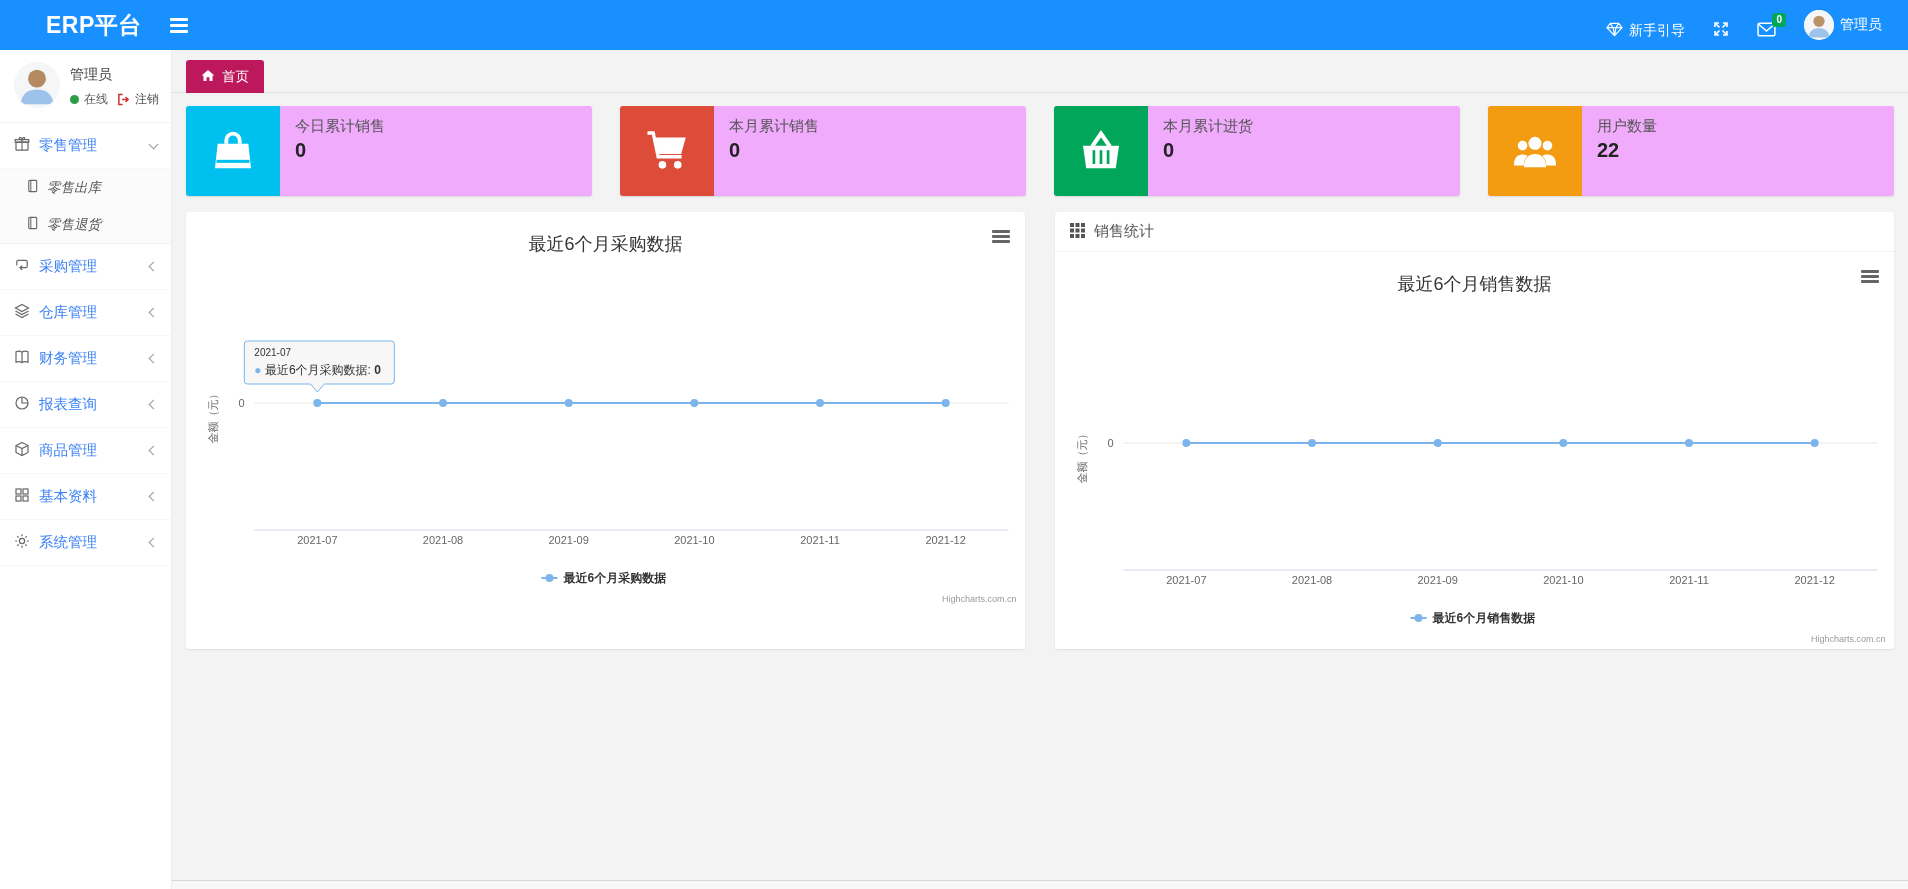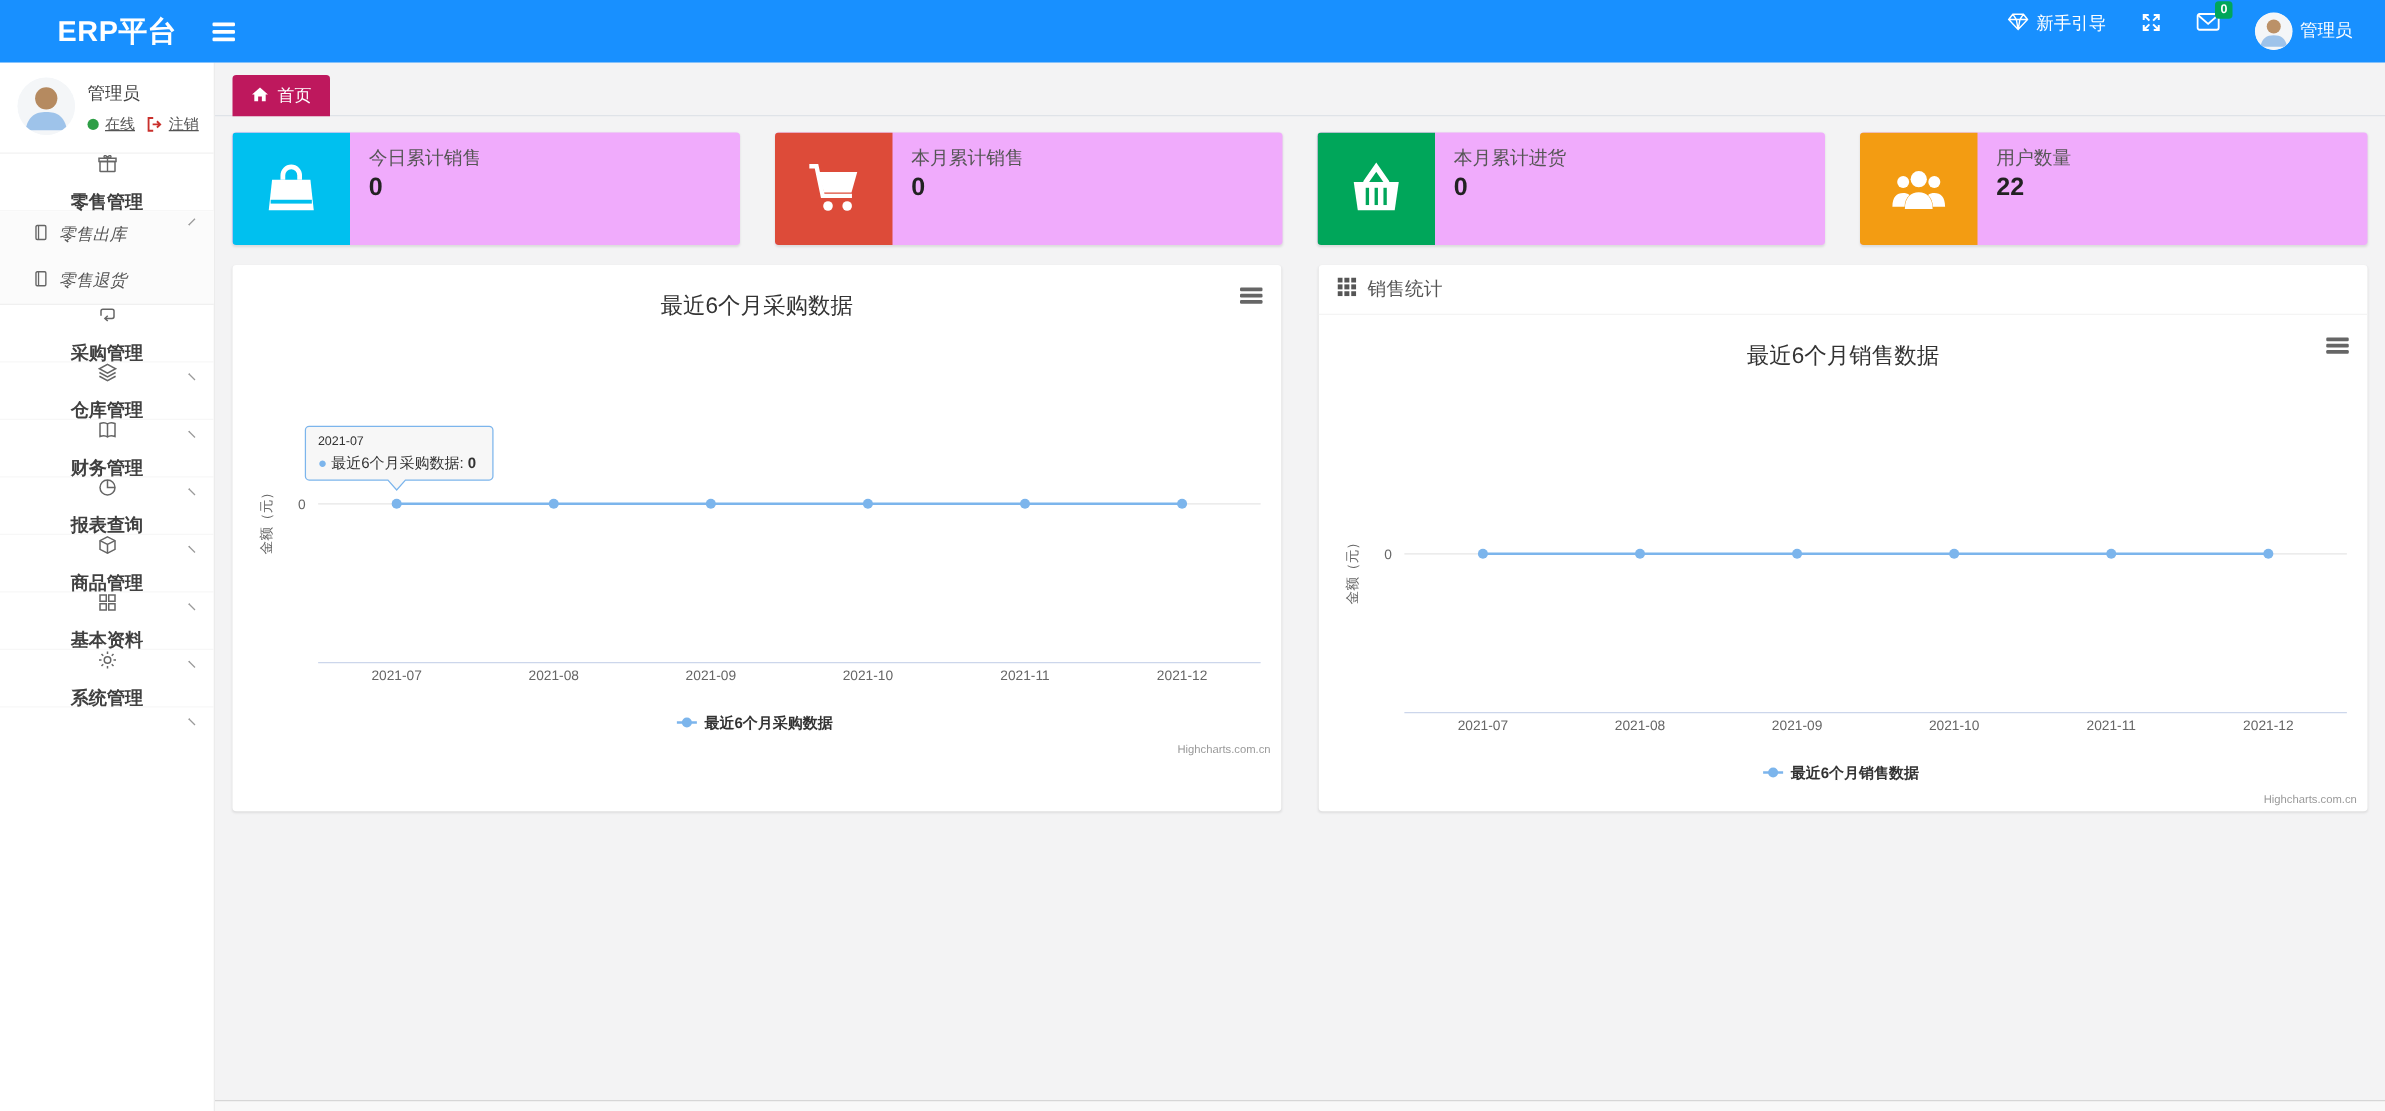--- a/index.html
+++ b/index.html
@@ -5,38 +5,38 @@
   * { box-sizing: border-box; margin: 0; padding: 0; }
   html,body { width:1908px; height:889px; overflow:hidden;
     font-family:"Liberation Sans","DejaVu Sans",sans-serif; background:#f3f3f4; }
 
   
   .topbar { position:absolute; top:0; left:0; right:0; height:50px; background:#1890ff;
     display:flex; align-items:center; color:#fff; z-index:10; }
   .brand { font-size:23px; font-weight:bold; padding-left:46px; letter-spacing:.5px; }
   .burger { margin-left:28px; cursor:pointer; display:flex; flex-direction:column; gap:3px; }
   .burger i { display:block; width:18px; height:3px; background:#fff; border-radius:1px; }
-  .topbar-right { margin-left:auto; display:flex; align-items:flex-start; gap:28px; padding-right:26px; font-size:14px; }
+  .topbar-right { margin-left:auto; display:flex; align-items:flex-end; gap:28px; padding-right:26px; font-size:14px; }
   .top-item { display:flex; align-items:center; gap:6px; cursor:pointer; }
   .mail-wrap { position:relative; }
   .badge { position:absolute; top:-9px; right:-10px; background:#00a65a; color:#fff;
     font-size:10px; font-weight:bold; border-radius:3px; padding:1px 4px; line-height:1.2; }
   .avatar { width:30px; height:30px; border-radius:50%; background:#eef4fb; overflow:hidden; flex-shrink:0; }
 
   
   .sidebar { position:absolute; top:50px; left:0; bottom:0; width:172px; background:#fff;
     border-right:1px solid #ececec; }
   .profile { display:flex; padding:12px 12px 14px 14px; gap:10px; align-items:flex-start; }
   .profile .avatar2 { width:46px; height:46px; border-radius:50%; background:#f2f6fa; overflow:hidden; }
   .p-name { font-size:14px; color:#444; margin-top:4px; }
-  .p-status { display:flex; align-items:center; gap:5px; margin-top:7px; font-size:12px; color:#555;text-decoration:underline; }
+  .p-status { display:flex; align-items:center; gap:5px; margin-top:7px; font-size:12px; color:#555; }
   .dot-online { width:9px; height:9px; border-radius:50%; background:#2e9e46; display:inline-block; }
   .menu { border-top:1px solid #f2f2f2; }
   .m-item { display:flex; align-items:center; height:46px; padding:0 14px; gap:9px;
-    font-size:14.5px; font-weight:bold; color:#404040; cursor:pointer; border-bottom:1px solid #f7f7f7;flex-direction:column; }
+    font-size:14.5px; font-weight:normal; color:#3b82f6; cursor:pointer; border-bottom:1px solid #f7f7f7; }
   .m-item svg { flex-shrink:0; }
   .chev { width:7px; height:7px; border-left:1.5px solid #9a9a9a; border-bottom:1.5px solid #9a9a9a;
     margin-left:auto; }
   .chev.left { transform:rotate(45deg); }
   .chev.down { transform:rotate(-45deg); margin-top:-3px; }
   .submenu { background:#fbfbfb; border-bottom:1px solid #f0f0f0; }
   .s-item { display:flex; align-items:center; height:37px; padding:0 10px 0 26px; gap:8px;
     font-size:13.5px; color:#555; cursor:pointer;font-style:italic; }
 
   

